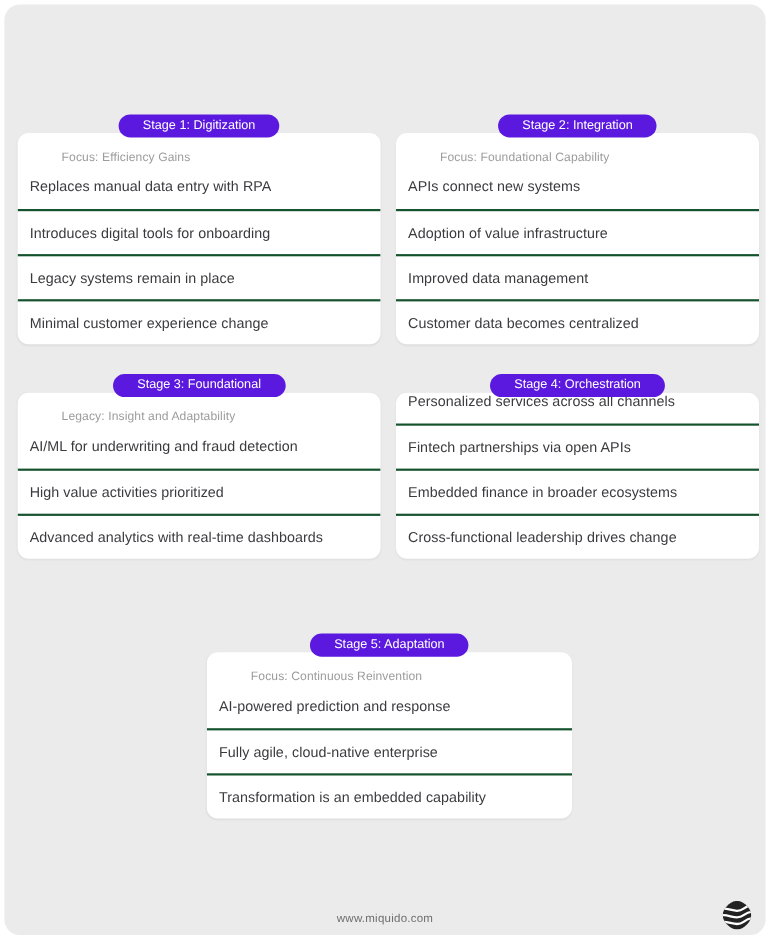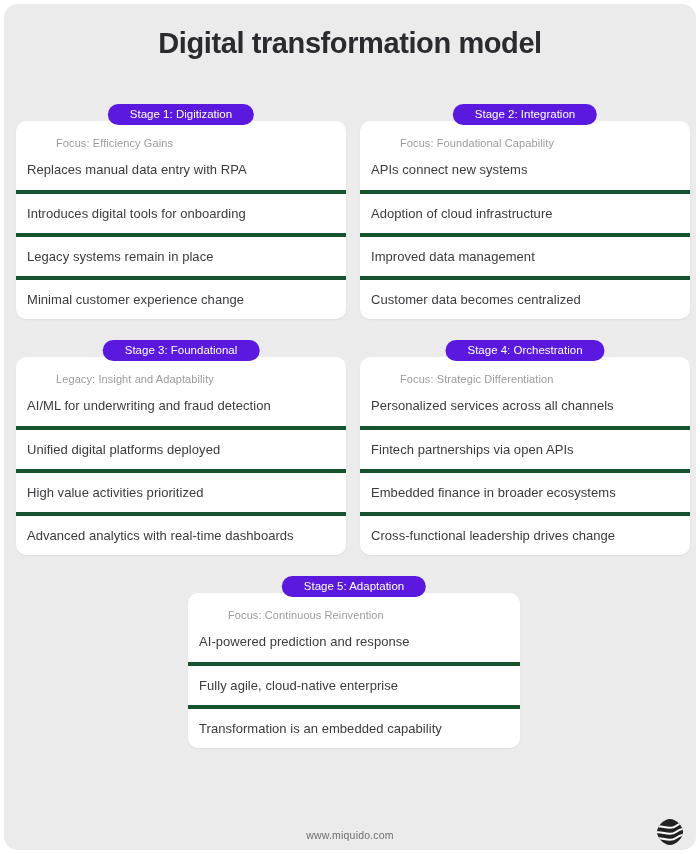--- a/index.html
+++ b/index.html
@@ -70,21 +70,21 @@
     font-size: 11px;
     color: #9c9c9c;
     padding: 16px 11px 13px 11px;
     letter-spacing: 0.1px;
     margin-left: 29px;
   }
   .row {
     font-size: 13px;
     color: #3b3b3f;
     padding: 12px 11px 12px 11px;
-    border-top: 4px solid #14532d;
+    border-top: 2px solid #14532d;
     letter-spacing: 0.05px;
     white-space: nowrap;
   }
   .row.first {
     border-top: none;
     padding-top: 0;
     padding-bottom: 13px;
   }
 
   
@@ -111,59 +111,56 @@
     top: 812px;
     width: 32px;
     height: 32px;
   }
 </style>
 </head>
 <body>
 
 <div id="page">
 
-  <div id="title">Digital transformation model</div>
 
   <div class="stage" id="stage-1">
     <div class="badge">Stage 1: Digitization</div>
     <div class="card">
       <div class="focus">Focus: Efficiency Gains</div>
       <div class="row first">Replaces manual data entry with RPA</div>
       <div class="row">Introduces digital tools for onboarding</div>
       <div class="row">Legacy systems remain in place</div>
       <div class="row">Minimal customer experience change</div>
     </div>
   </div>
 
   <div class="stage" id="stage-2">
     <div class="badge">Stage 2: Integration</div>
     <div class="card">
       <div class="focus">Focus: Foundational Capability</div>
       <div class="row first">APIs connect new systems</div>
-      <div class="row">Adoption of cloud infrastructure</div>
+      <div class="row">Adoption of value infrastructure</div>
       <div class="row">Improved data management</div>
       <div class="row">Customer data becomes centralized</div>
     </div>
   </div>
 
   <div class="stage" id="stage-3">
     <div class="badge">Stage 3: Foundational</div>
     <div class="card">
       <div class="focus">Legacy: Insight and Adaptability</div>
       <div class="row first">AI/ML for underwriting and fraud detection</div>
-      <div class="row">Unified digital platforms deployed</div>
       <div class="row">High value activities prioritized</div>
       <div class="row">Advanced analytics with real-time dashboards</div>
     </div>
   </div>
 
   <div class="stage" id="stage-4">
     <div class="badge">Stage 4: Orchestration</div>
     <div class="card">
-      <div class="focus">Focus: Strategic Differentiation</div>
       <div class="row first">Personalized services across all channels</div>
       <div class="row">Fintech partnerships via open APIs</div>
       <div class="row">Embedded finance in broader ecosystems</div>
       <div class="row">Cross-functional leadership drives change</div>
     </div>
   </div>
 
   <div class="stage" id="stage-5">
     <div class="badge">Stage 5: Adaptation</div>
     <div class="card">

